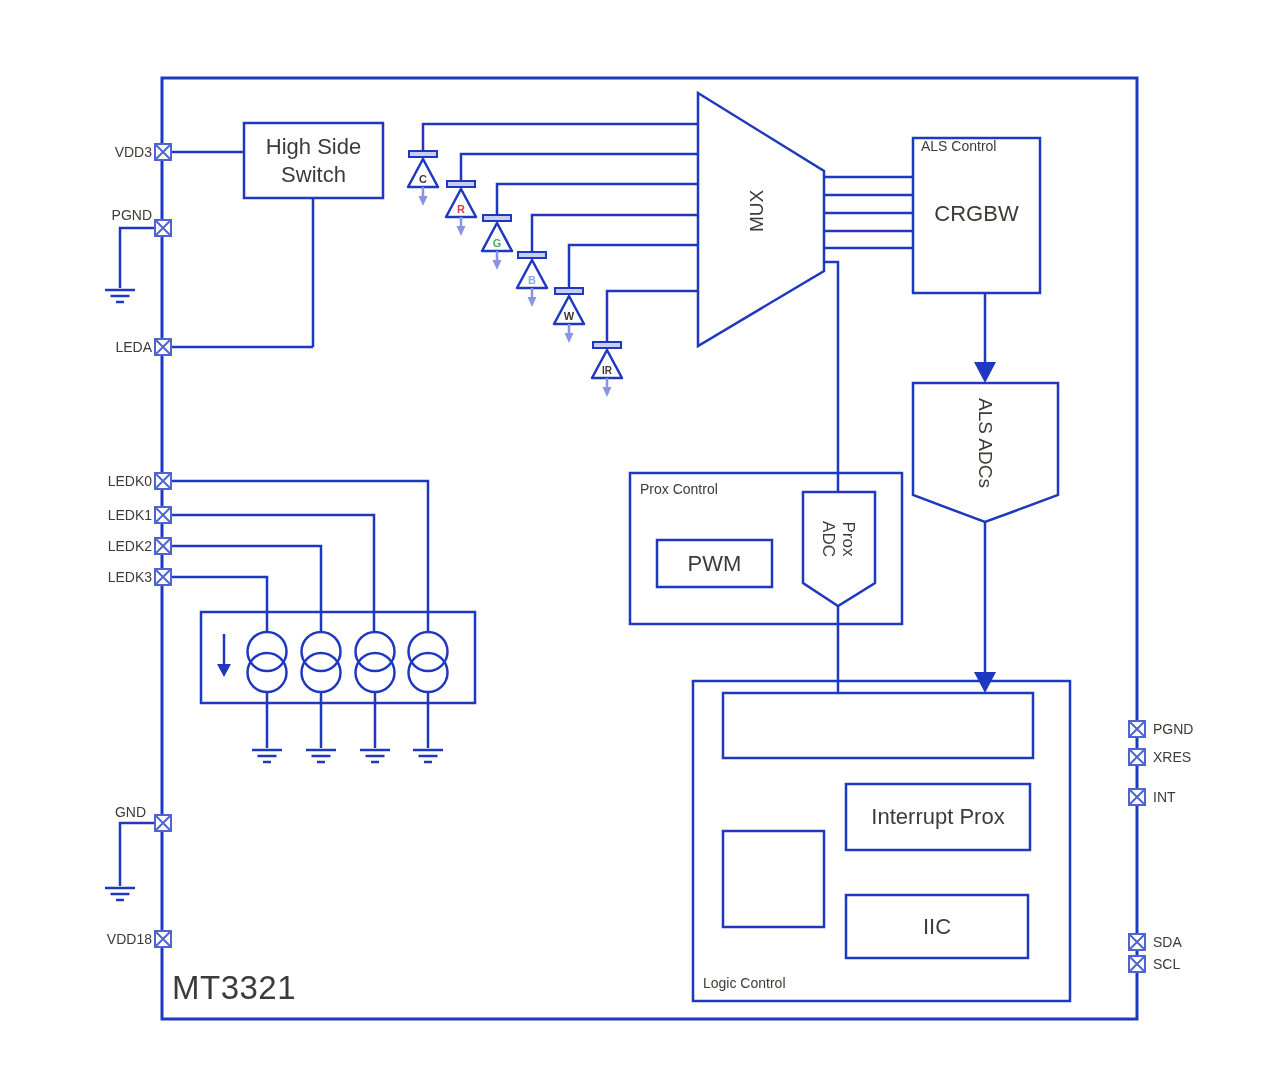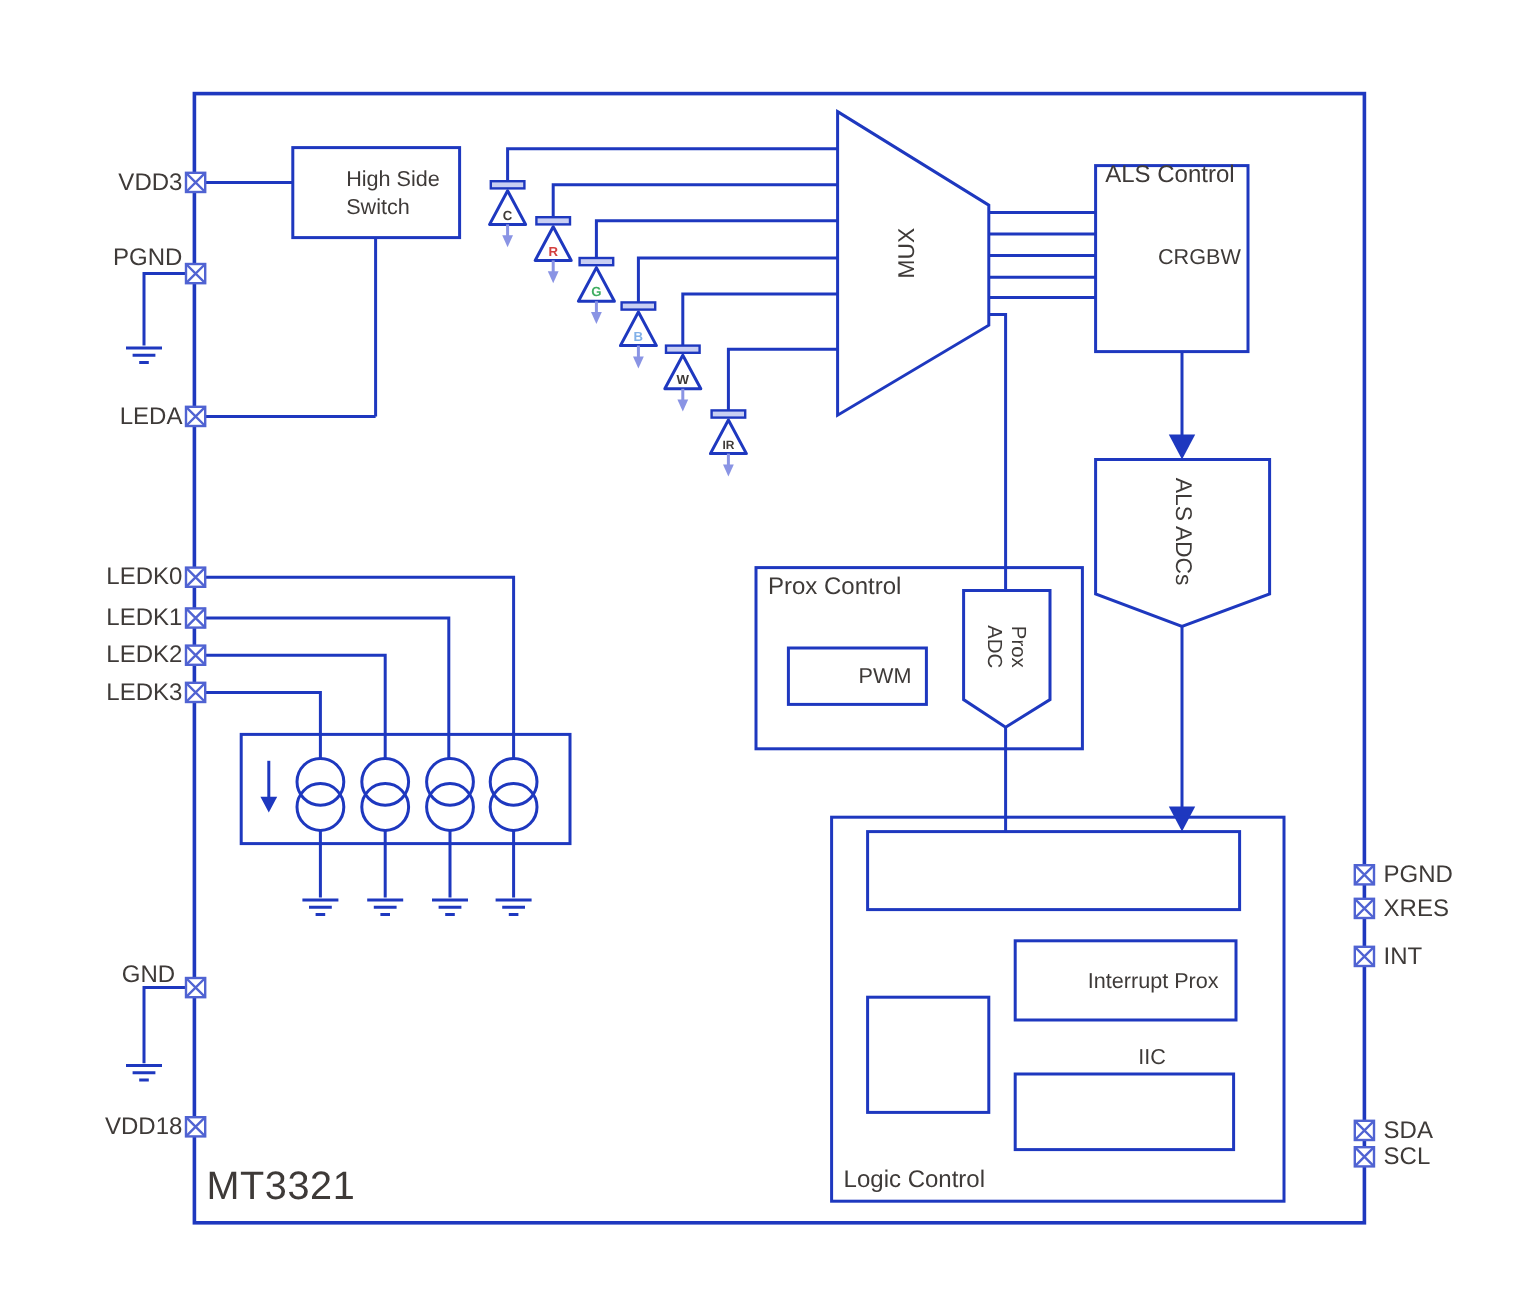--- a/index.html
+++ b/index.html
@@ -19,24 +19,24 @@
   .thick{stroke-width:3;}
   .fillln{fill:var(--line);stroke:none;}
   .pin-s{stroke:var(--pin);stroke-width:2;fill:#fff;}
   .bar{fill:var(--diodebar);stroke:var(--line);stroke-width:2;}
   .tri{fill:#fff;stroke:var(--line);stroke-width:2.5;stroke-linejoin:round;}
   .lt{stroke:var(--light);stroke-width:2.5;fill:none;}
   .lt-f{fill:var(--light);stroke:none;}
   .pd-letter{font:bold 11px "Liberation Sans",sans-serif;text-anchor:middle;}
   .pd-letter.small{font-size:10px;}
   
-  .lbl{position:absolute;font-size:20px;line-height:22px;color:var(--text);white-space:nowrap;}
+  .lbl{position:absolute;font-size:14px;line-height:22px;color:var(--text);white-space:nowrap;}
   .lbl-r{width:112px;left:40px;text-align:right;}
   .boxlbl{position:absolute;display:flex;align-items:center;justify-content:center;
-          font-size:18px;line-height:1.25;color:var(--text);text-align:left;margin-left:23px;}
+          font-size:22px;line-height:1.25;color:var(--text);text-align:center;}
   .center-at{position:absolute;transform:translate(-50%,-50%);}
   .rot90{transform:rotate(90deg);}
   .rotm90{transform:rotate(-90deg);}
   .rotlbl{font-size:19px;color:var(--text);white-space:nowrap;text-align:center;}
   .wraplbl{white-space:normal;width:48px;line-height:1.2;font-size:17px;}
   .chipname{position:absolute;font-size:33px;color:var(--text);letter-spacing:0.5px;}
 </style>
 </head>
 <body>
 
@@ -205,18 +205,18 @@
 </div>
 
 <div class="lbl" style="left:640px;top:478px">Prox Control</div>
 <div class="boxlbl" style="left:657px;top:540px;width:115px;height:47px">PWM</div>
 
 <div class="center-at" style="left:838px;top:539px">
   <div class="rotlbl rot90 wraplbl">Prox ADC</div>
 </div>
 
 <div class="boxlbl" style="left:846px;top:784px;width:184px;height:66px">Interrupt Prox</div>
-<div class="boxlbl" style="left:846px;top:850px;width:182px;height:63px">IIC</div>
+<div class="boxlbl" style="left:846px;top:895px;width:182px;height:63px">IIC</div>
 <div class="lbl" style="left:703px;top:972px">Logic Control</div>
 
 <div class="chipname" style="left:172px;top:969px">MT3321</div>
 
 </div>
 
 </body></html>

